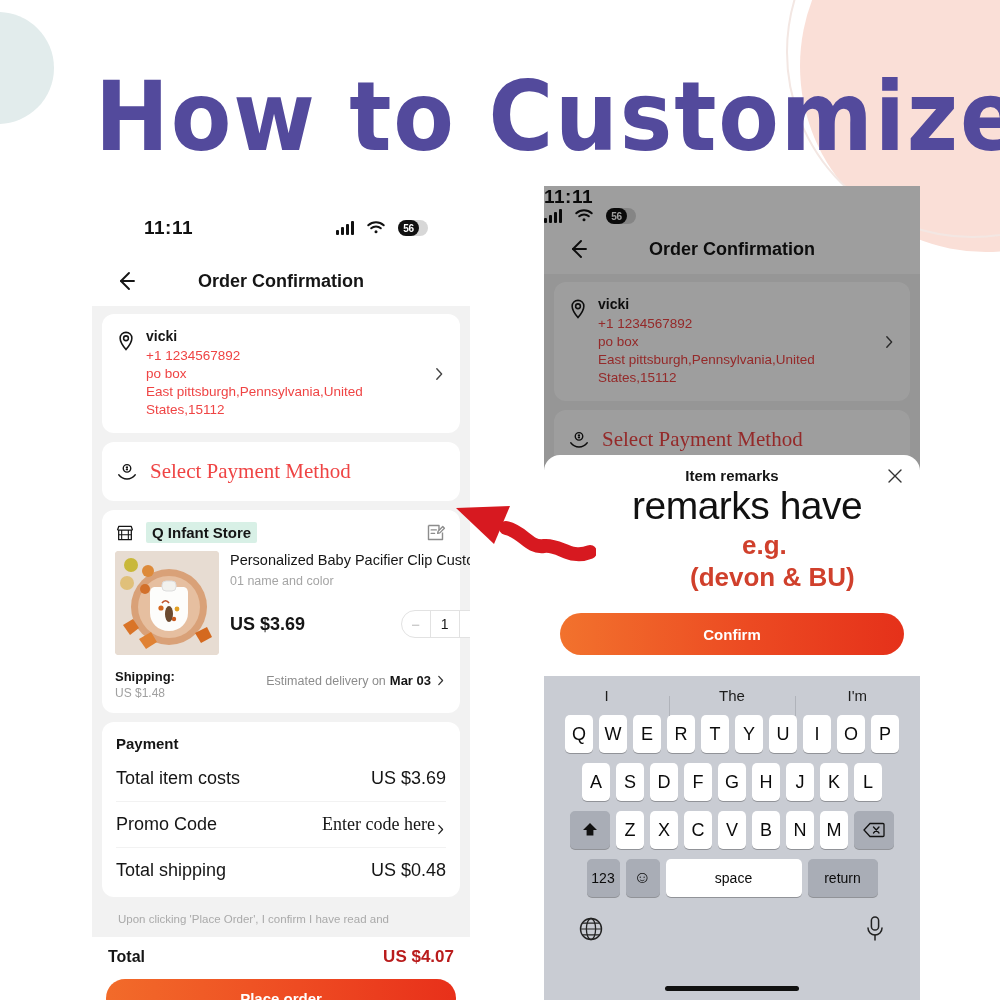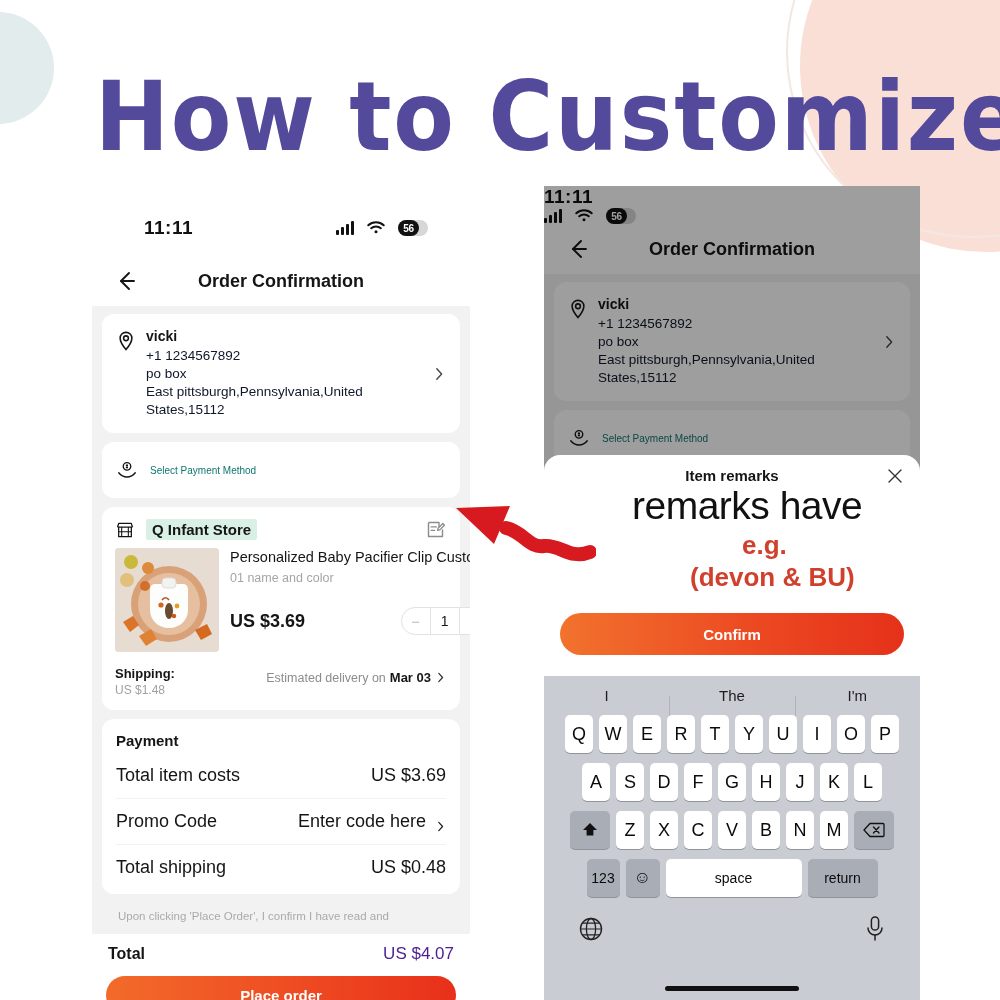--- a/index.html
+++ b/index.html
@@ -89,27 +89,27 @@
   .card {
     background: #fff; border-radius: 12px; margin-bottom: 9px;
     position: relative;
   }
 
   
   .addr { display: flex; padding: 14px 14px 14px 13px; align-items: flex-start; }
   .addr .pin { width: 22px; height: 22px; flex: 0 0 22px; margin-top: 2px; }
   .addr .txt { flex: 1; padding-left: 9px; }
   .addr .name { font-size: 14px; font-weight: bold; color: #151515; margin-bottom: 3px; }
-  .addr .line { font-size: 13.5px; color: #0f172a; line-height: 18px; }
+  .addr .line { font-size: 13.5px; color: #ef4444; line-height: 18px; }
   .chev-r { width: 14px; height: 14px; align-self: center; }
 
   
   .pay { display: flex; align-items: center; padding: 17px 14px; }
   .pay .ic { width: 22px; height: 22px; margin-right: 12px; }
-  .pay .lbl { font-size: 10px; color: #0f766e; }
+  .pay .lbl { font-size: 21px; color: #ef4444; font-family: Liberation Serif, serif; }
 
   
   .store-head { display: flex; align-items: center; padding: 12px 14px 8px 13px; }
   .store-head .shop { width: 20px; height: 20px; margin-right: 11px; }
   .store-name {
     font-size: 15px; font-weight: bold; color: #151515;
     background: #d8f0e6; padding: 2px 6px; border-radius: 2px;
   }
   .edit-ic { margin-left: auto; width: 21px; height: 21px; }
 
@@ -153,33 +153,33 @@
 
   
   .sum { padding: 13px 14px 4px 14px; }
   .sum h4 { font-size: 15px; font-weight: bold; color: #151515; margin-bottom: 4px; }
   .sumrow {
     display: flex; align-items: center; justify-content: space-between;
     padding: 12px 0; border-top: 1px solid #f2f2f2; font-size: 18px; color: #151515;
   }
   .sumrow:first-of-type { border-top: none; }
   .sumrow .v { color: #151515; }
-  .sumrow .v.linked { display: flex; align-items: flex-end; gap: 9px; }
+  .sumrow .v.linked { display: flex; align-items: flex-end; gap: 0; font-family: Liberation Serif, serif; }
 
   .terms {
     font-size: 11.5px; color: #aaaaaa; padding: 6px 16px 10px 16px;
     line-height: 15px;
   }
 
   .totalbar {
     background: #fff; display: flex; align-items: center;
     justify-content: space-between; padding: 10px 16px 6px 16px;
   }
   .totalbar .t { font-size: 16px; font-weight: bold; color: #151515; }
-  .totalbar .a { font-size: 17px; font-weight: normal; color: #4c1d95; }
+  .totalbar .a { font-size: 17px; font-weight: bold; color: #b91c1c; }
   .cta {
     margin: 6px 14px 0 14px; height: 38px; border-radius: 19px;
     background: linear-gradient(90deg, #f26b2a 0%, #ee4b22 55%, #e8301a 100%);
     color: #fff; font-size: 15px; font-weight: bold;
     display: flex; align-items: center; justify-content: center;
   }
 
   
   #phone-right {
     left: 544px; top: 186px; width: 376px; height: 814px;

